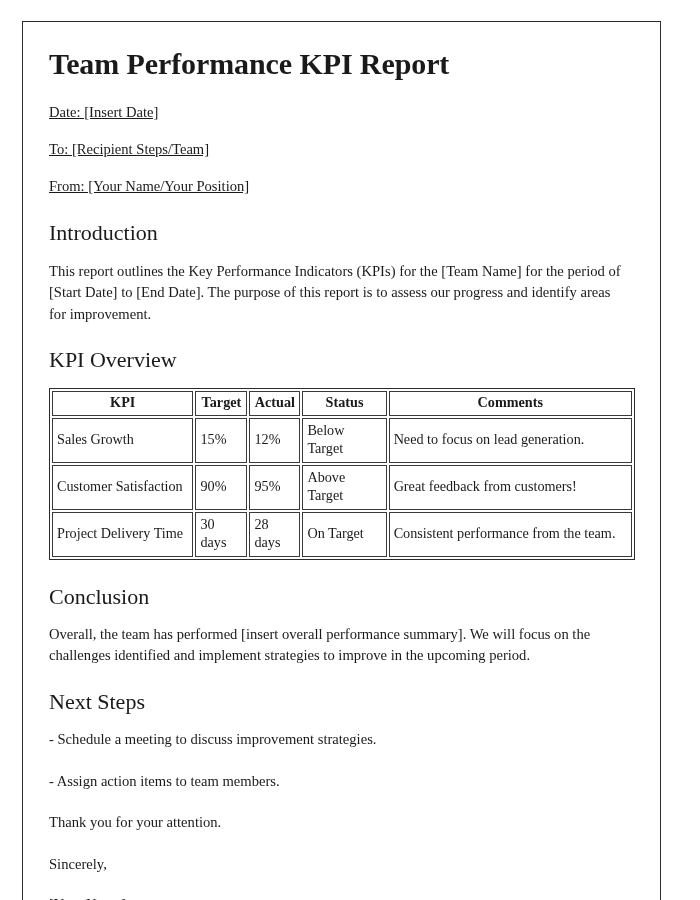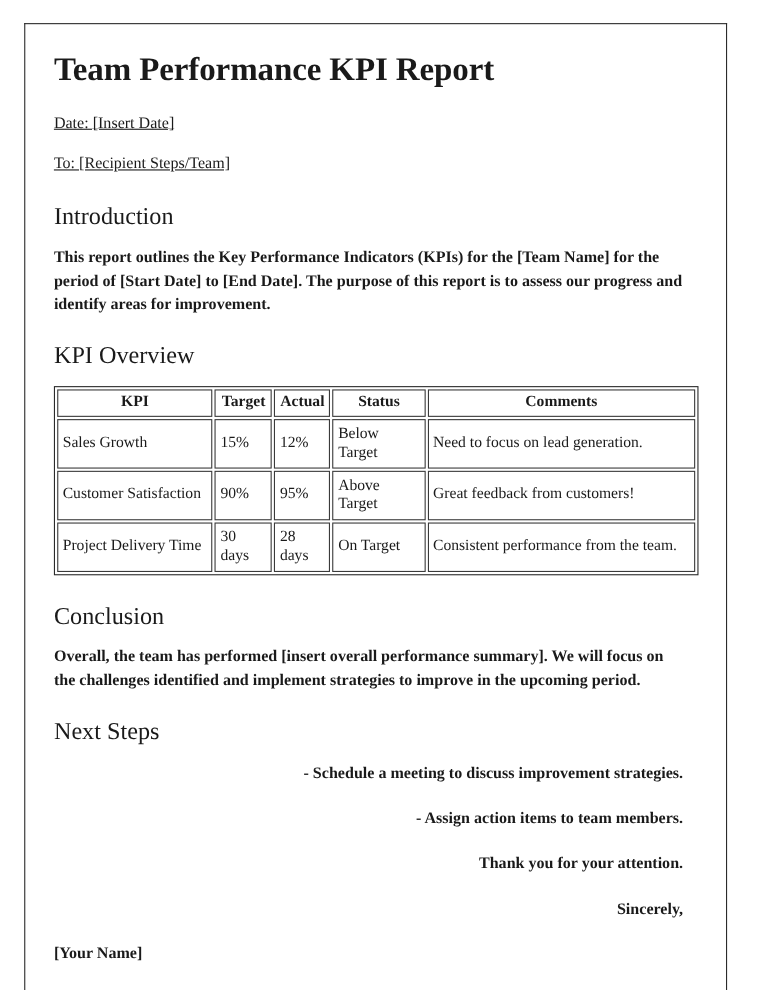--- a/index.html
+++ b/index.html
@@ -54,23 +54,22 @@
     font-size: 14.6px;
     line-height: 1.35;
     margin: 0 0 17px 0;
     text-decoration: underline;
   }
   .body-para {
     font-size: 14.6px;
     line-height: 1.47;
     margin: 0 0 16px 0;
     max-width: 572px;
-    font-weight: bold;
   }
-  .body-para.list-line { margin-bottom: 20px; text-align: right; }
+  .body-para.list-line { margin-bottom: 20px; }
   .body-para.sig-block { margin-bottom: 0; line-height: 1.33; }
 
   
   .kpi-table-wrap { margin: 0 0 4px 0; }
   table.kpi-table {
     border-collapse: separate;
     border-spacing: 2px;
     border: 1.2px solid #2b2b2b;
     background: #ffffff;
     width: 586px;
@@ -105,20 +104,21 @@
 </head>
 <body>
 
 <div class="page-sheet">
   <div class="page-inner">
 
     <h1 class="doc-title">Team Performance KPI Report</h1>
 
     <p class="meta-line">Date: [Insert Date]</p>
     <p class="meta-line">To: [Recipient Steps/Team]</p>
+    <p class="meta-line">From: [Your Name/Your Position]</p>
 
     <h2 class="section-heading">Introduction</h2>
     <p class="body-para">This report outlines the Key Performance Indicators (KPIs) for the [Team Name] for the period of [Start Date] to [End Date]. The purpose of this report is to assess our progress and identify areas for improvement.</p>
 
     <h2 class="section-heading tight-top">KPI Overview</h2>
 
     <div class="kpi-table-wrap">
       <table class="kpi-table">
         <colgroup>
           <col class="col-kpi">

